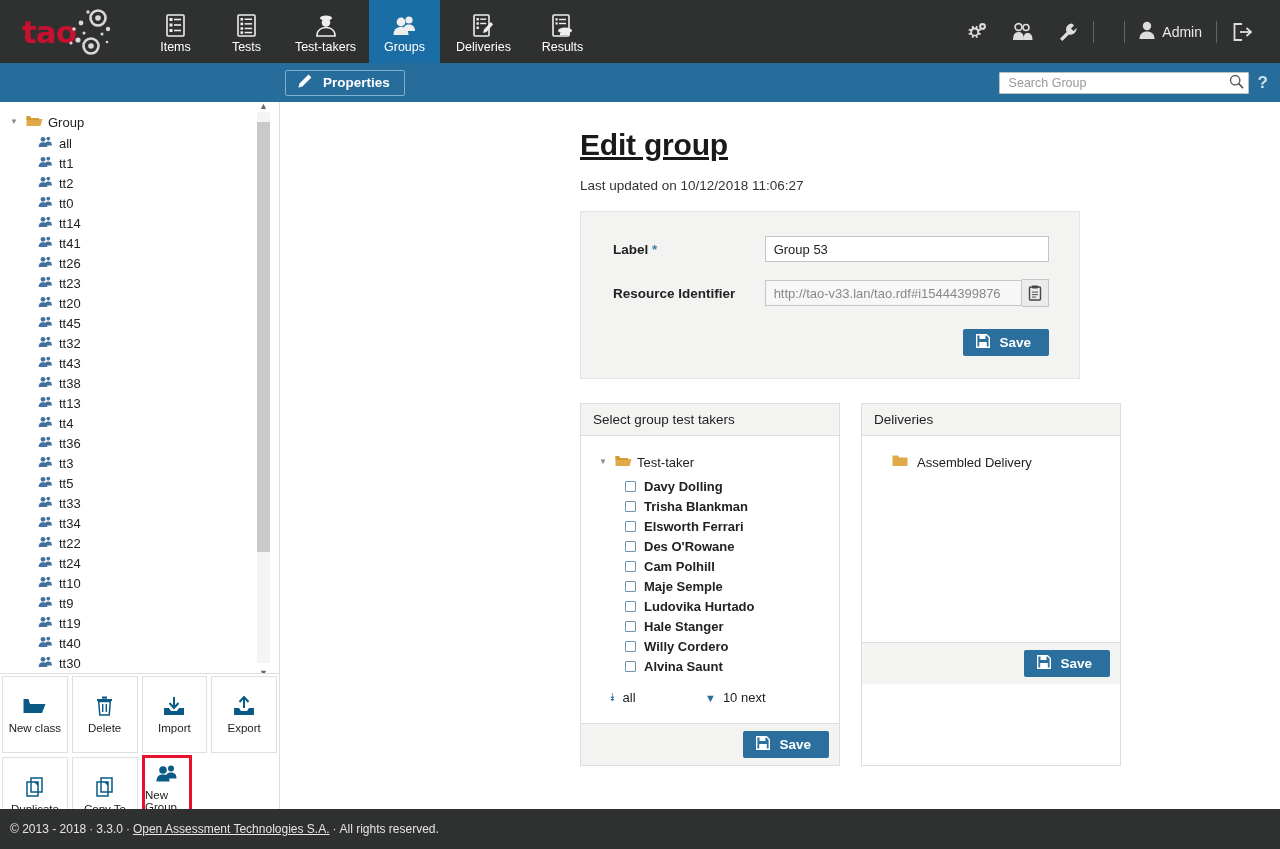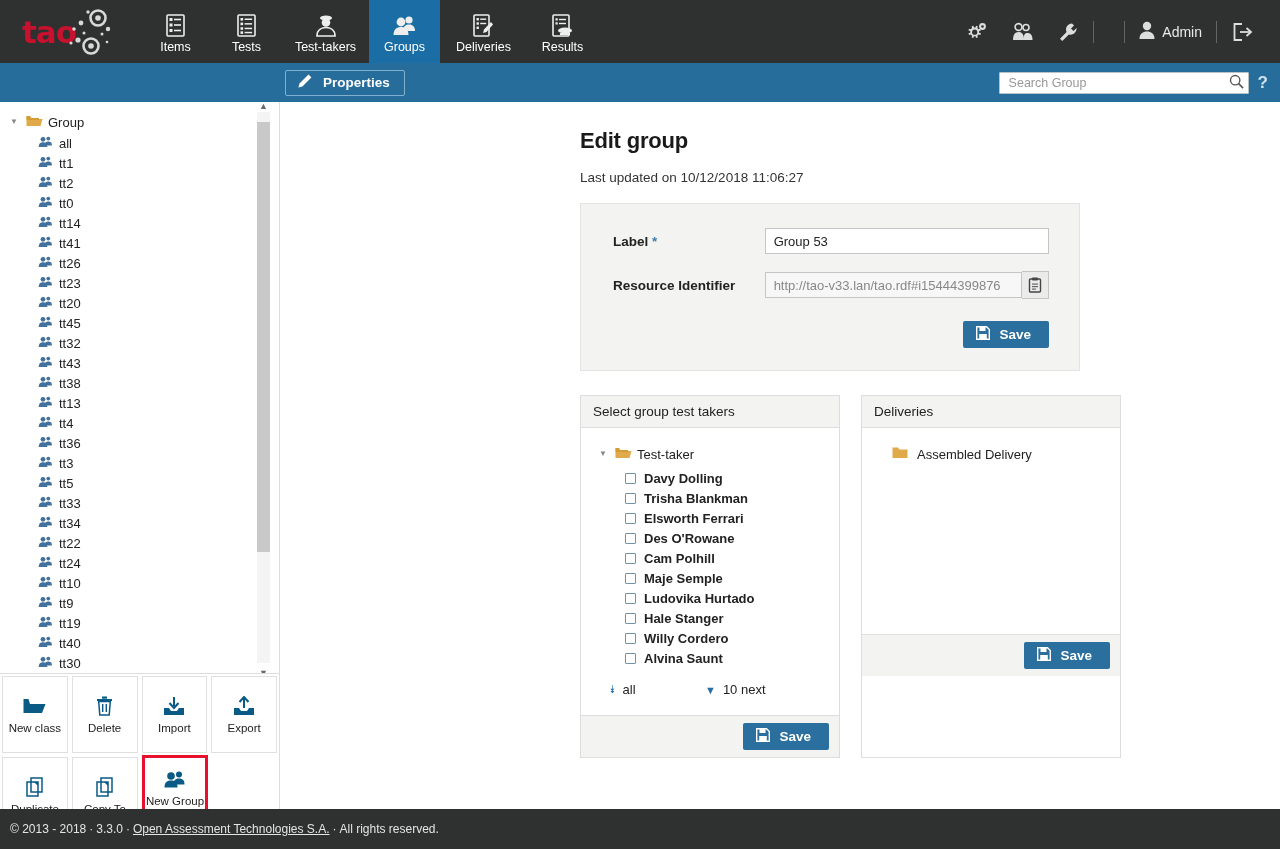--- a/index.html
+++ b/index.html
@@ -105,26 +105,26 @@
   .vscroll .arrow.up { top:-1px; }
   .vscroll .arrow.down { bottom:-5px; }
 
   .actiongrid { border-top:1px solid #ddd; background:#fff; }
   .actionrow { display:flex; }
   .actionbtn {
     width:66px; height:77px; border:1px solid #e0e0e0; margin:2px;
     display:flex; flex-direction:column; align-items:center; justify-content:center;
     gap:5px; background:#fff; cursor:pointer; font-size:11.5px; color:#222;
   }
-  .actionbtn.highlight { border:3px solid #e8112d; margin:0px 2px; width:66px; height:65px; }
+  .actionbtn.highlight { border:3px solid #e8112d; margin:0px 2px; width:50px; height:65px; }
   .actionbtn .acticon { color:#0a5a86; height:22px; display:flex; align-items:center; }
 
   
   .content { flex:1; background:#fff; padding:26px 0 0 300px; }
-  h1.page-title { font-size:22px; font-weight:bold; margin:0 0 16px 0; color:#1a1a1a; letter-spacing:-0.2px;}
+  h1.page-title { font-size:30px; font-weight:bold; margin:0 0 16px 0; color:#1a1a1a; letter-spacing:-0.2px;text-decoration:underline;}
   .lastupd { font-size:13.5px; color:#333; margin-bottom:18px; }
 
   .formbox {
     width:500px; background:#f3f3f1; border:1px solid #e3e3e1;
     padding:24px 30px 22px 32px;
   }
   .formrow { display:flex; align-items:center; margin-bottom:17px; }
   .formrow .flabel { width:152px; font-size:13.5px; font-weight:bold; color:#222; }
   .req { color:#3f7fa6; font-weight:bold; }
   .finput {

